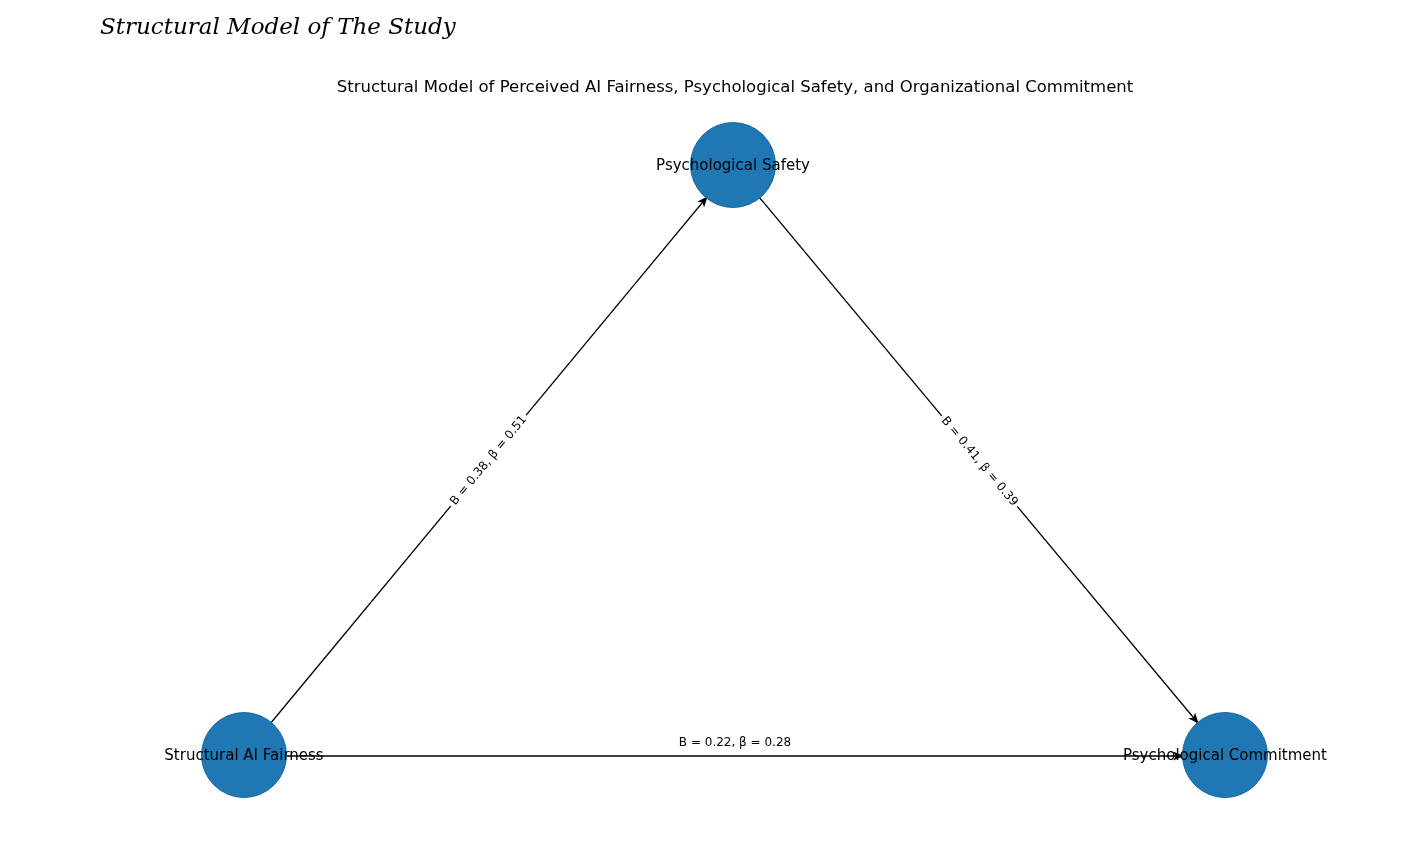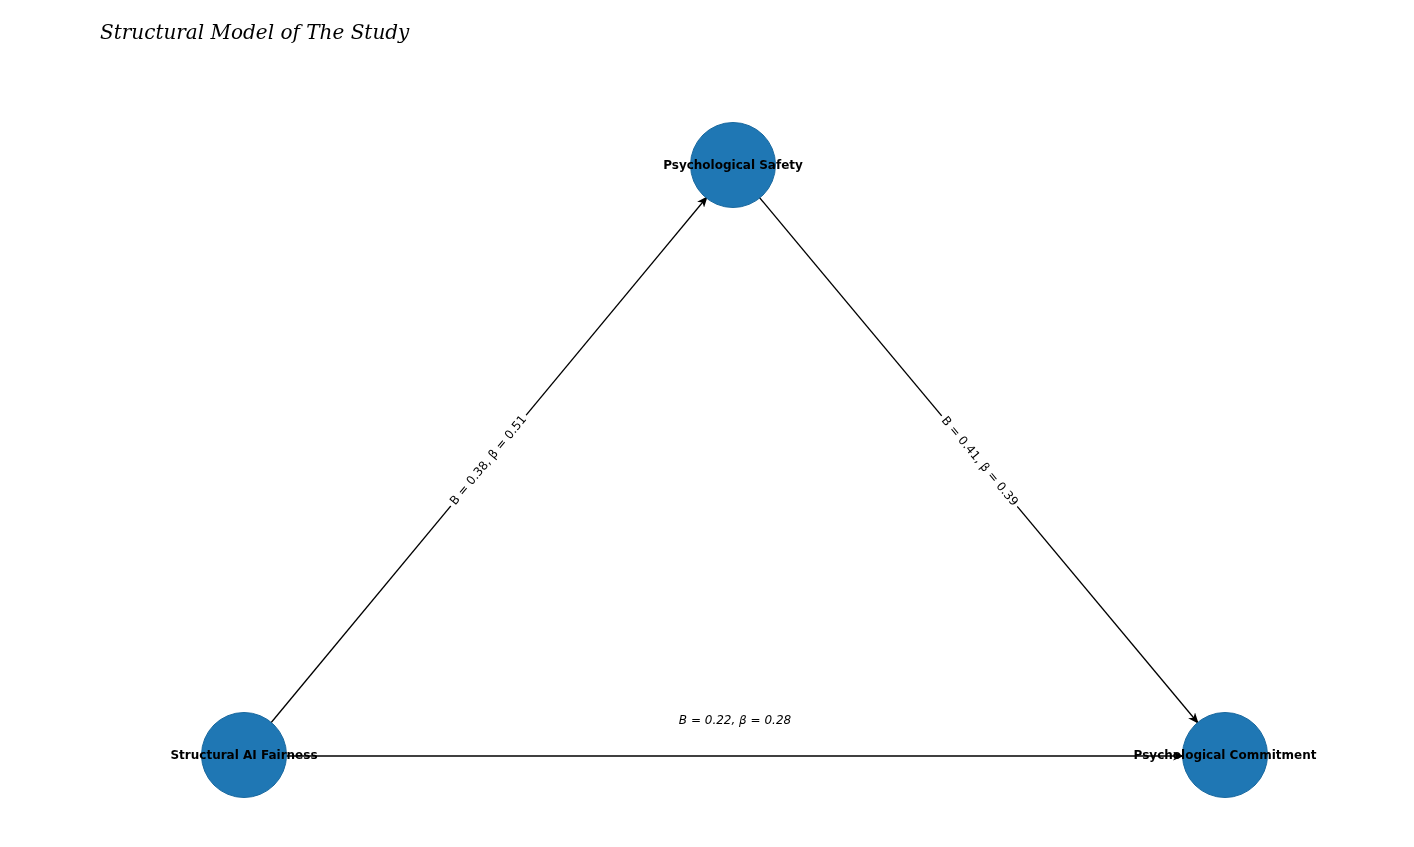--- a/index.html
+++ b/index.html
@@ -11,24 +11,24 @@
   .canvas {
     position: relative;
     width: 1414px;
     height: 847px;
     background: #ffffff;
     overflow: hidden;
   }
   .fig-header {
     position: absolute;
     left: 100px;
-    top: 20px;
+    top: 13px;
     font-family: "DejaVu Serif", "Liberation Serif", serif;
     font-style: italic;
-    font-size: 20px;
+    font-size: 23px;
     color: #000000;
     white-space: nowrap;
   }
   .fig-title {
     position: absolute;
     left: 735px;
     top: 77px;
     transform: translateX(-50%);
     font-size: 16.5px;
     color: #000000;
@@ -56,22 +56,22 @@
     border-radius: 50%;
     background: #1f77b4;
     border: 1px solid #1a699f;
     box-sizing: border-box;
   }
   .node-label {
     position: absolute;
     left: 50%;
     top: 50%;
     transform: translate(-50%, -50%);
-    font-size: 12px;
-    font-weight: bold;
+    font-size: 15px;
+    font-weight: normal;
     color: #000000;
     white-space: nowrap;
     text-align: right;
   }
   .edge-label {
     position: absolute;
     font-size: 12px;
     color: #000000;
     white-space: nowrap;
     background: #ffffff;
@@ -83,35 +83,35 @@
     top: 460px;
     transform: translate(-50%, -50%) rotate(-50.3deg);
   }
   .edge-label.desc {
     left: 980px;
     top: 461px;
     transform: translate(-50%, -50%) rotate(50.2deg);
   }
   .edge-label.flat {
     left: 735px;
-    top: 720px;
+    top: 742px;
     transform: translate(-50%, -50%);
-    font-style: italic;
   }
   #node-safety { left: 733px; top: 165px; }
   #node-fairness { left: 244px; top: 755px; }
   #node-commitment { left: 1225px; top: 755px; }
 </style>
 </head>
 <body>
 
 <div class="canvas">
 
   <div class="fig-header">Structural Model of The Study</div>
 
+  <div class="fig-title">Structural Model of Perceived AI Fairness, Psychological Safety, and Organizational Commitment</div>
 
   <svg class="edges-layer" viewBox="0 0 1414 847" xmlns="http://www.w3.org/2000/svg">
     <defs>
       <marker id="arrowhead" markerWidth="11" markerHeight="9" refX="10" refY="4.5" orient="auto" markerUnits="userSpaceOnUse">
         <path d="M0,0 L11,4.5 L0,9 L3,4.5 Z" fill="#000000"></path>
       </marker>
     </defs>
     <line x1="270" y1="724" x2="707" y2="197" stroke="#000000" stroke-width="1.3" marker-end="url(#arrowhead)"></line>
     <line x1="759" y1="197" x2="1198" y2="723" stroke="#000000" stroke-width="1.3" marker-end="url(#arrowhead)"></line>
     <line x1="285" y1="756" x2="1183" y2="756" stroke="#000000" stroke-width="1.3" marker-end="url(#arrowhead)"></line>

